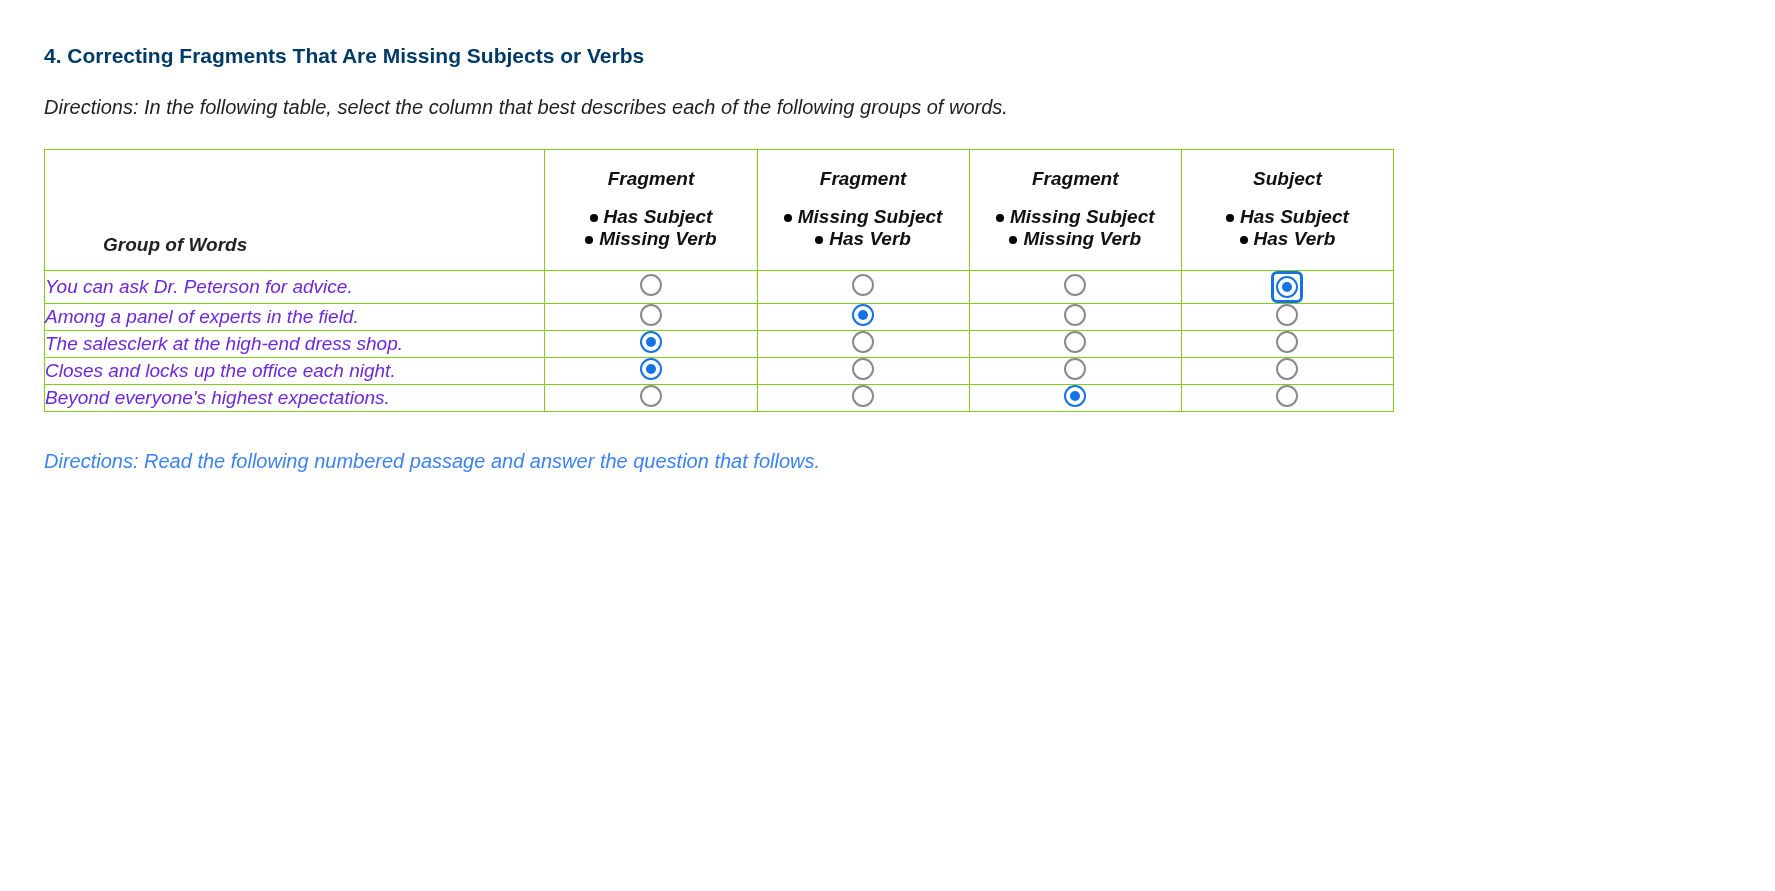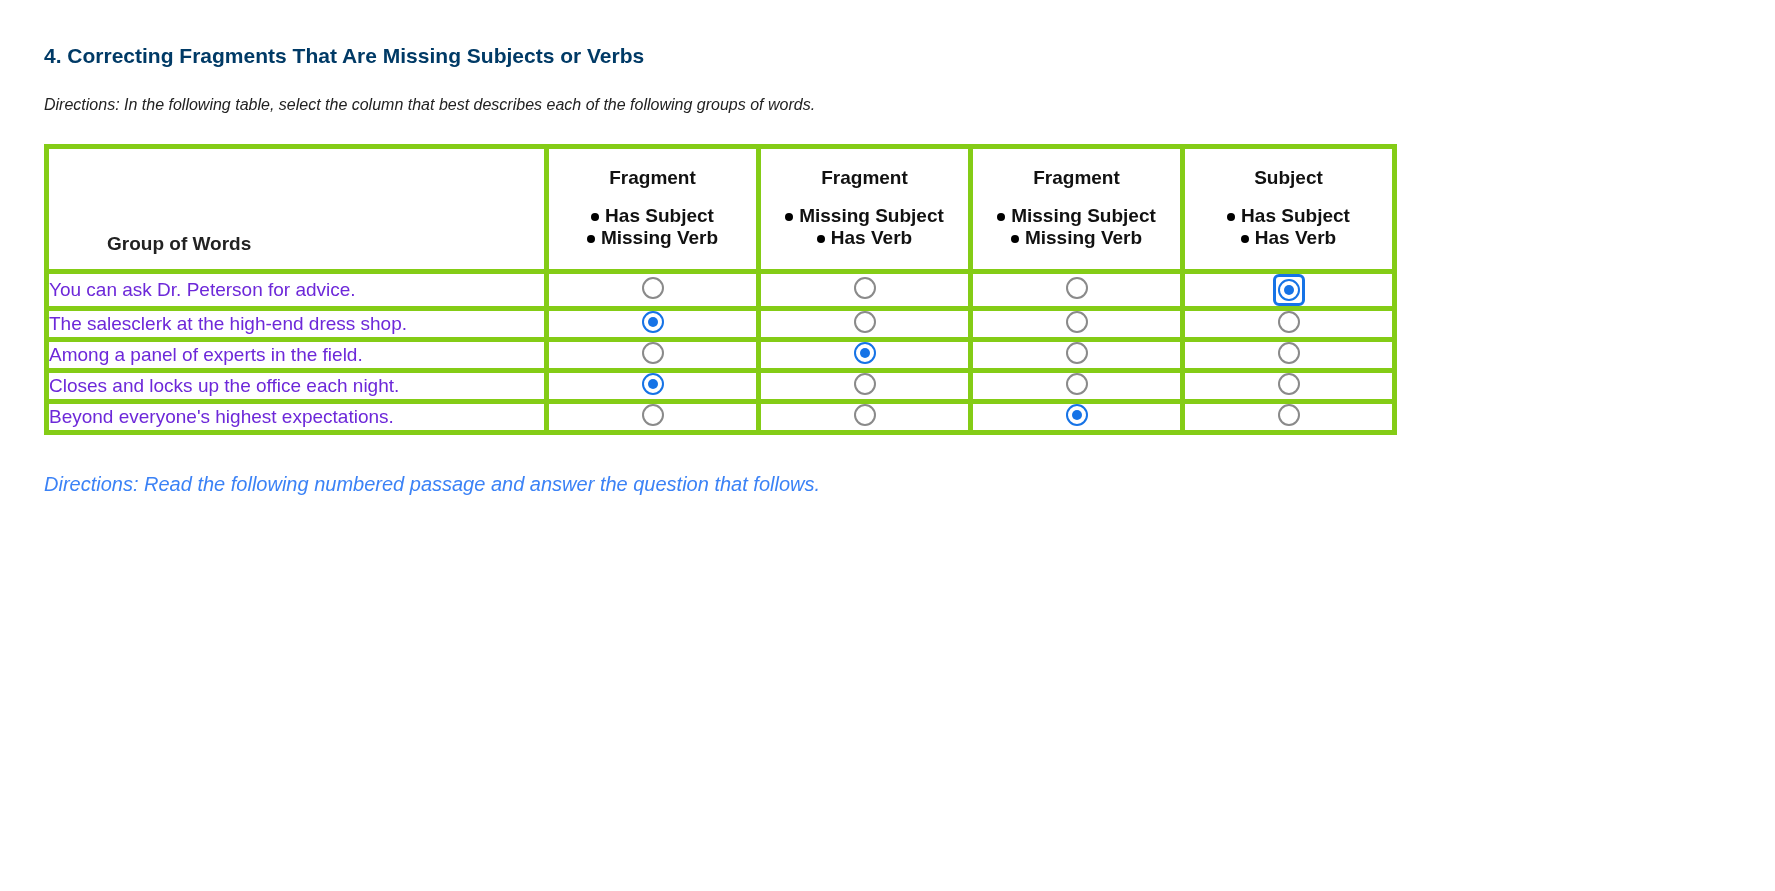--- a/index.html
+++ b/index.html
@@ -14,39 +14,40 @@
     max-width: 1400px;
   }
   .heading {
     font-size: 21px;
     font-weight: 700;
     color: #003a66;
     margin: 0 0 28px 0;
   }
   .directions {
     font-style: italic;
-    font-size: 16px;
+    font-size: 20px;
     color: #222;
     margin: 0 0 30px 0;
   }
   .directions2 {
     font-style: italic;
     font-size: 20px;
     color: #3b82f6;
     margin: 38px 0 40px 0;
   }
   table.grid {
     border-collapse: collapse;
     width: 1350px;
     table-layout: fixed;
   }
   table.grid th, table.grid td {
-    border: 5px solid #84cc16;
+    border: 1px solid #84cc16;
     vertical-align: middle;
     padding: 0;
+    font-style: italic;
   }
   table.grid thead th {
     background: #ffffff;
     text-align: left;
   }
   col.c-text { width: 500px; }
   col.c-opt  { width: 212px; }
 
   .hdr-cell {
     padding: 12px 18px 14px 18px;
@@ -189,30 +190,30 @@
         <tr>
           <td class="text-cell">You can ask Dr. Peterson for advice.</td>
           <td class="radio-cell"><span class="radio" role="radio" aria-checked="false"></span></td>
           <td class="radio-cell"><span class="radio" role="radio" aria-checked="false"></span></td>
           <td class="radio-cell"><span class="radio" role="radio" aria-checked="false"></span></td>
           <td class="radio-cell"><span class="radio-wrap focused">
               <span class="radio selected" role="radio" aria-checked="true"></span>
             </span></td>
         </tr>
         <tr>
+          <td class="text-cell">Among a panel of experts in the field.</td>
+          <td class="radio-cell"><span class="radio" role="radio" aria-checked="false"></span></td>
+          <td class="radio-cell"><span class="radio selected" role="radio" aria-checked="true"></span></td>
+          <td class="radio-cell"><span class="radio" role="radio" aria-checked="false"></span></td>
+          <td class="radio-cell"><span class="radio" role="radio" aria-checked="false"></span></td>
+        </tr>
+        <tr>
           <td class="text-cell">The salesclerk at the high-end dress shop.</td>
           <td class="radio-cell"><span class="radio selected" role="radio" aria-checked="true"></span></td>
           <td class="radio-cell"><span class="radio" role="radio" aria-checked="false"></span></td>
-          <td class="radio-cell"><span class="radio" role="radio" aria-checked="false"></span></td>
-          <td class="radio-cell"><span class="radio" role="radio" aria-checked="false"></span></td>
-        </tr>
-        <tr>
-          <td class="text-cell">Among a panel of experts in the field.</td>
-          <td class="radio-cell"><span class="radio" role="radio" aria-checked="false"></span></td>
-          <td class="radio-cell"><span class="radio selected" role="radio" aria-checked="true"></span></td>
           <td class="radio-cell"><span class="radio" role="radio" aria-checked="false"></span></td>
           <td class="radio-cell"><span class="radio" role="radio" aria-checked="false"></span></td>
         </tr>
         <tr>
           <td class="text-cell">Closes and locks up the office each night.</td>
           <td class="radio-cell"><span class="radio selected" role="radio" aria-checked="true"></span></td>
           <td class="radio-cell"><span class="radio" role="radio" aria-checked="false"></span></td>
           <td class="radio-cell"><span class="radio" role="radio" aria-checked="false"></span></td>
           <td class="radio-cell"><span class="radio" role="radio" aria-checked="false"></span></td>
         </tr>

